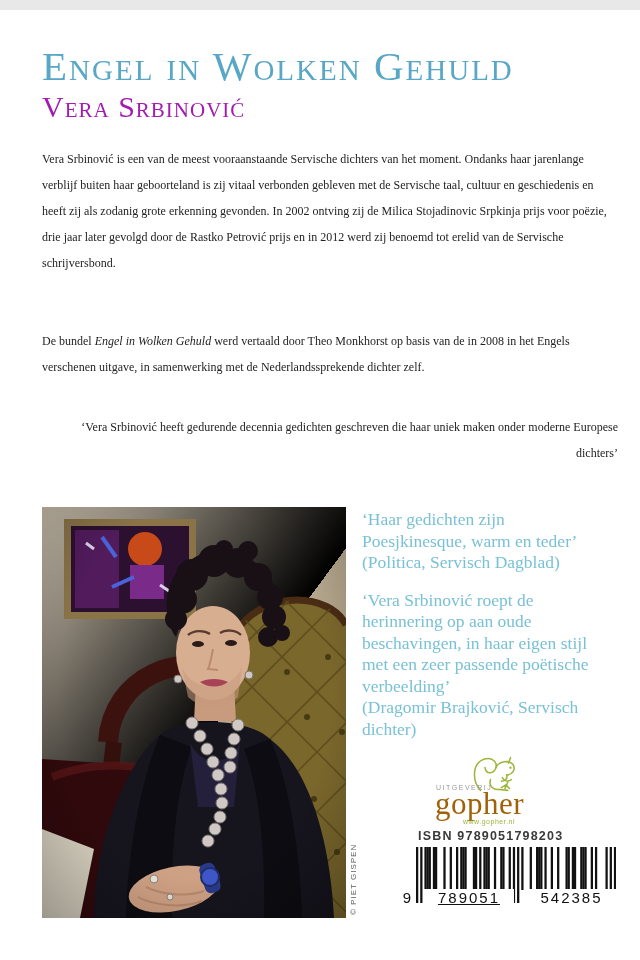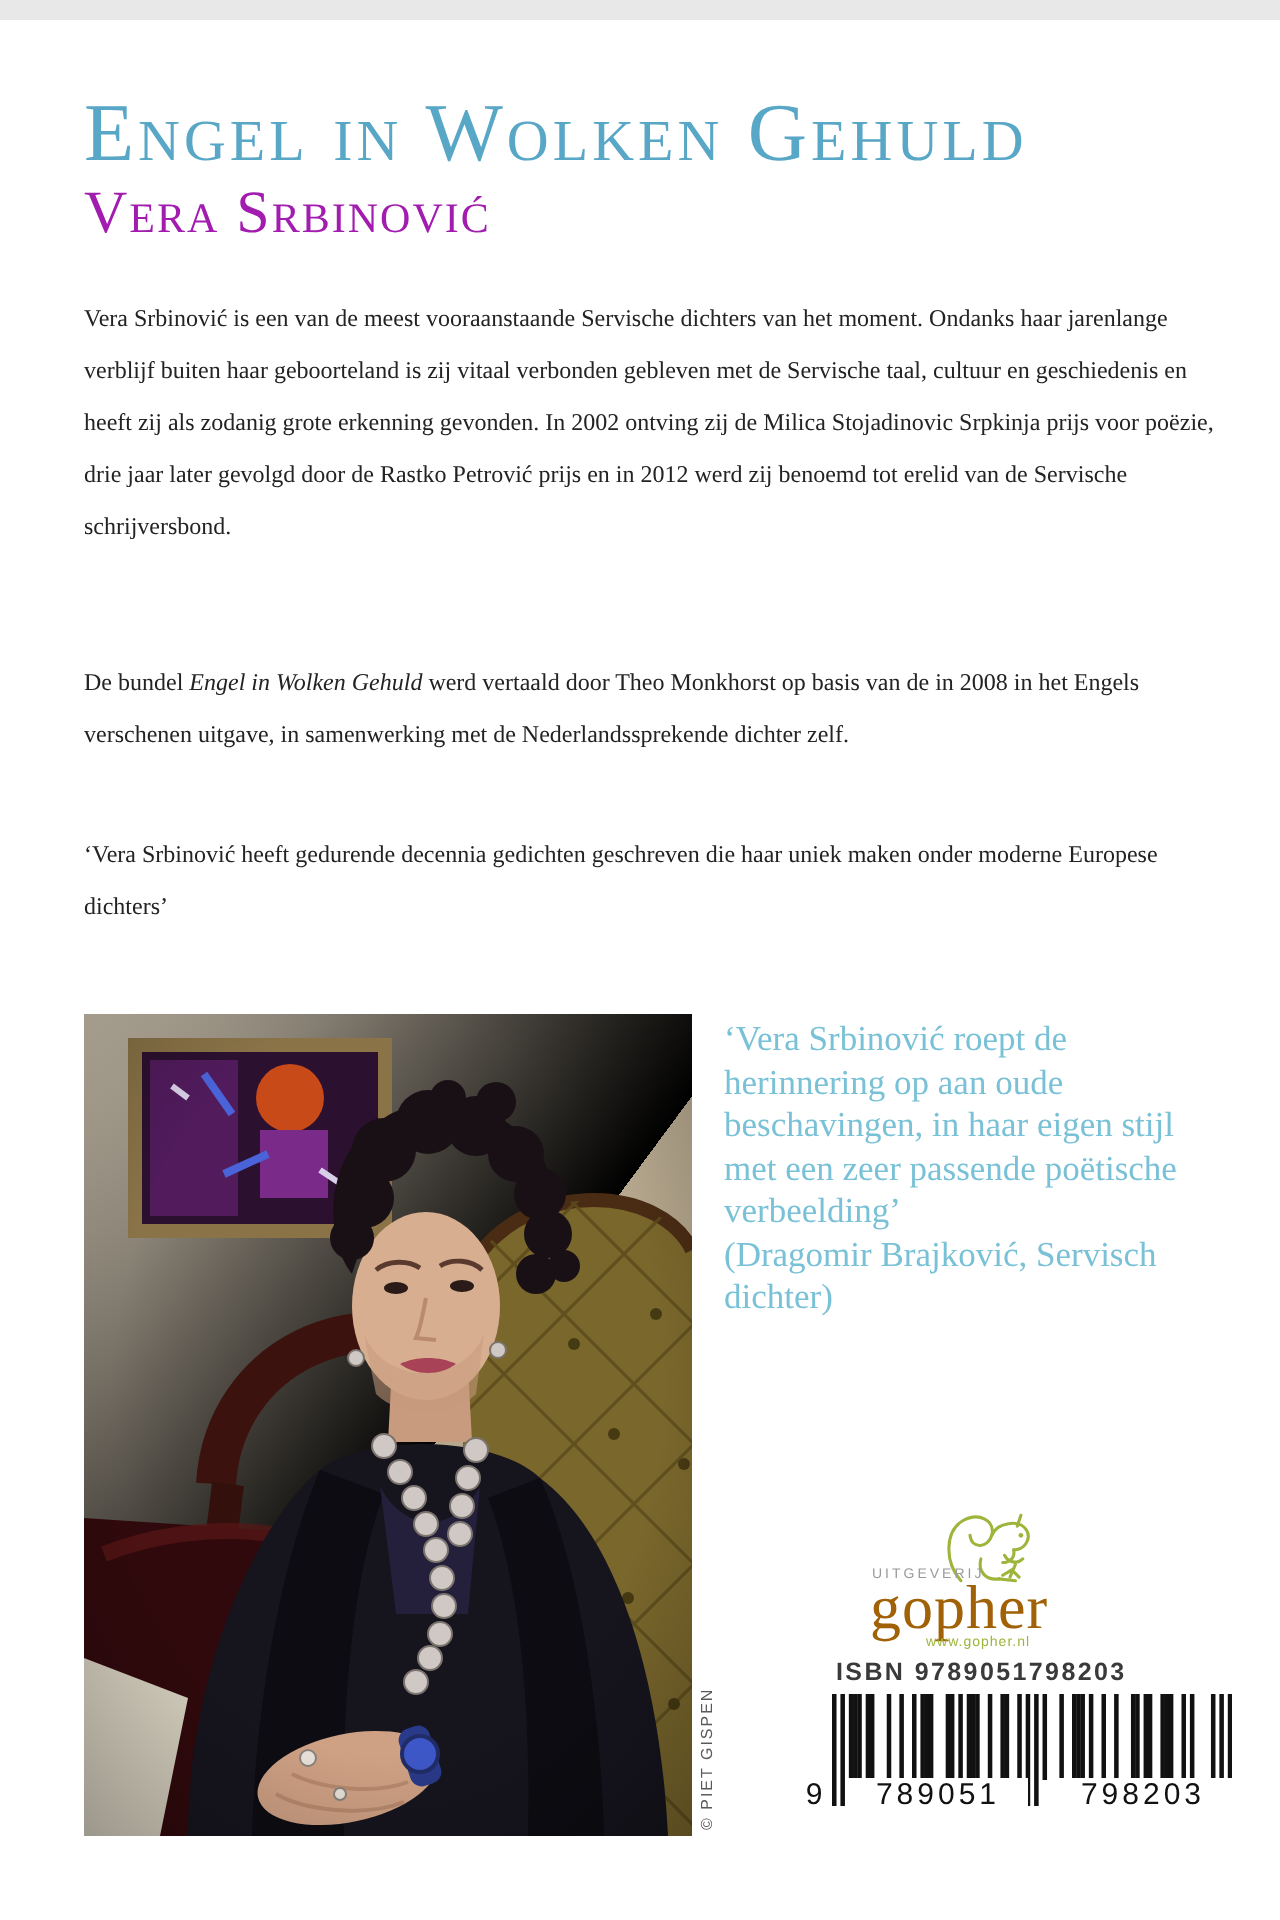--- a/index.html
+++ b/index.html
@@ -14,21 +14,21 @@
     color:#58a7c6;font-weight:400;white-space:nowrap;
   }
   .author{
     position:absolute;left:42px;top:80px;
     font-size:30px;line-height:1.1;font-variant:small-caps;letter-spacing:1px;
     color:#a21caf;font-weight:400;
   }
   .bio{position:absolute;left:42px;width:576px;font-size:12px;line-height:26px;color:#232323;}
   .bio-1{top:124px;}
   .bio-2{top:306px;}
-  .endorsement{top:392px;}
+  .endorsement{top:392px;text-align:right;}
   .book-title-italic{font-style:italic;}
   .attrib-italic{font-style:italic;}
   .photo-wrap{position:absolute;left:42px;top:497px;width:304px;height:411px;}
   .photo-wrap svg{display:block;}
   .photo-credit{
     position:absolute;left:349px;top:905px;transform:rotate(-90deg);transform-origin:0 0;
     font-family:"Liberation Sans",sans-serif;font-size:8px;letter-spacing:1px;
     color:#5a5a5a;white-space:nowrap;
   }
   .side-col{
@@ -54,21 +54,21 @@
     position:absolute;left:418px;top:819px;
     font-family:"Liberation Sans",sans-serif;font-size:12.5px;font-weight:bold;
     letter-spacing:1.2px;color:#3a3a3a;
   }
   .barcode{position:absolute;left:416px;top:837px;width:200px;height:70px;}
   .barcode-digits span{
     position:absolute;font-family:"Liberation Sans",sans-serif;font-size:15px;
     letter-spacing:2px;color:#111;top:42px;background:#fff;text-align:center;
   }
   .bd-0{left:-14px;width:12px;background:transparent !important;}
-  .bd-1{left:8px;width:90px;}
+  .bd-1{left:8px;width:90px;text-decoration:underline;}
   .bd-2{left:111px;width:89px;}
 </style>
 </head>
 <body>
 
 <div class="page">
 
   <div class="title">Engel in Wolken Gehuld</div>
   <div class="author">Vera Srbinović</div>
 
@@ -204,20 +204,24 @@
         </g>
       </g>
 
       <rect x="0" y="0" width="304" height="411" fill="url(#vig)"></rect>
     </svg>
   </div>
 
   <div class="photo-credit">© PIET GISPEN</div>
 
   <div class="side-col">
+    <div class="side-quote">
+      <span>‘Haar gedichten zijn Poesjkinesque, warm en teder’</span><br>
+      <span>(Politica, Servisch Dagblad)</span>
+    </div>
     <div class="side-quote">
       <span>‘Vera Srbinović roept de herinnering op aan oude beschavingen, in haar eigen stijl met een zeer passende poëtische verbeelding’</span><br>
       <span>(Dragomir Brajković, Servisch dichter)</span>
     </div>
   </div>
 
   <div class="logo">
     <svg class="squirrel" width="48" height="40" viewBox="0 0 52 44">
       <g stroke="#9db53b" stroke-width="1.7" fill="none" stroke-linecap="round">
         <path d="M10,40 C1,30 1,13 11,7 C20,2 29,7 27,15 C25,22 16,23 15,15"></path>
@@ -281,17 +285,17 @@
         <rect x="160.00" y="0" width="2.15" height="43" fill="#111"></rect>
         <rect x="166.00" y="0" width="2.15" height="43" fill="#111"></rect>
         <rect x="170.00" y="0" width="2.15" height="43" fill="#111"></rect>
         <rect x="180.00" y="0" width="2.15" height="43" fill="#111"></rect>
         <rect x="184.00" y="0" width="2.15" height="56" fill="#111"></rect>
         <rect x="188.00" y="0" width="2.15" height="56" fill="#111"></rect>
       </svg>
     <div class="barcode-digits">
       <span class="bd-0">9</span>
       <span class="bd-1">789051</span>
-      <span class="bd-2">798203</span>
+      <span class="bd-2">542385</span>
     </div>
   </div>
 
 </div>
 
 </body></html>

